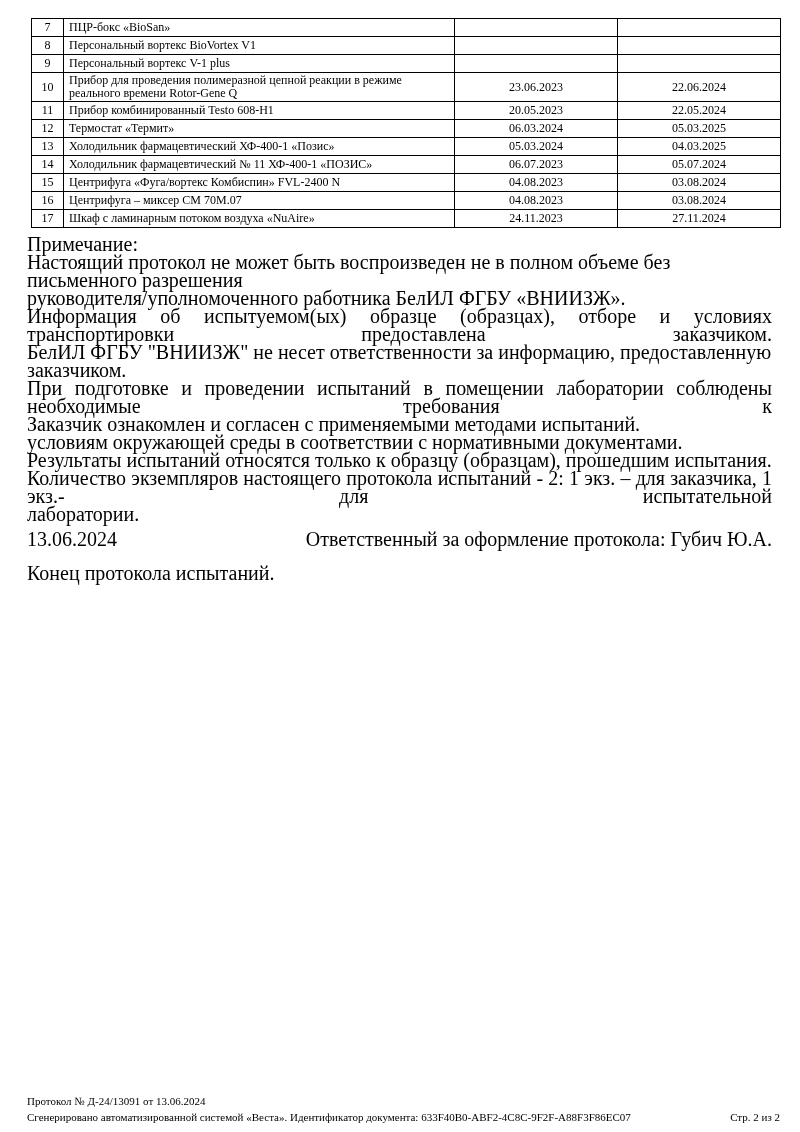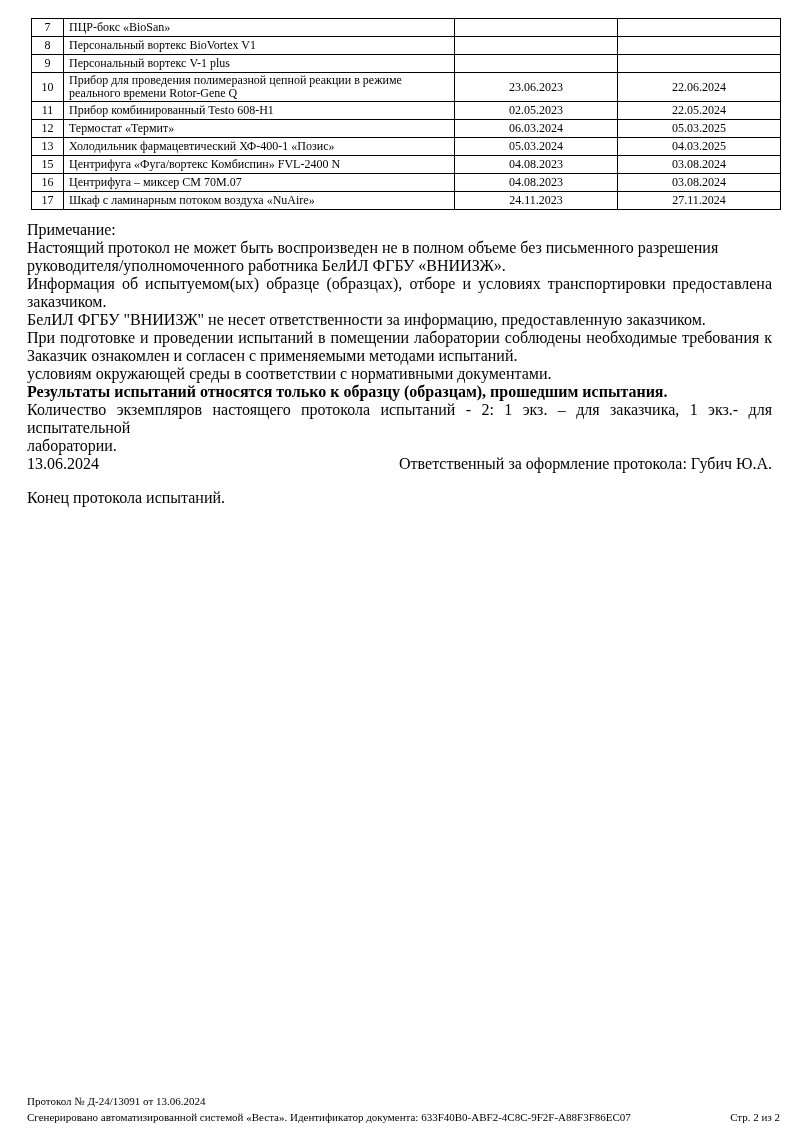--- a/index.html
+++ b/index.html
@@ -32,31 +32,32 @@
   }
   .equip-table tr.single td { height: 15px; }
   .c-num  { width: 27px;  text-align: center; padding: 1px 2px !important; }
   .c-name { width: 380px; text-align: left; }
   .c-date { width: 152px; text-align: center; margin-top: 32px; }
 
   
   .content {
     position: absolute;
     left: 27px;
-    top: 221px;
+    top: 235px;
     width: 745px;
-    font-size: 16px;
+    font-size: 20px;
     line-height: 18px;
   }
   .note-line { white-space: normal; }
   .stretch { text-align: justify; text-align-last: justify; }
-  .bold { font-weight: bold; }
+  .bold { font-weight: normal; }
   .sig-row {
     display: flex;
     justify-content: space-between;
+    margin-top: 7px;
     gap: 23px;
   }
   .end-line { margin-top: 16px; }
 
   
   .footer {
     position: absolute;
     left: 27px;
     right: 20px;
     top: 1094px;
@@ -96,34 +97,40 @@
       </tr>
       <tr>
         <td class="c-num">10</td>
         <td class="c-name">Прибор для проведения полимеразной цепной реакции в режиме реального времени Rotor-Gene Q</td>
         <td class="c-date">23.06.2023</td>
         <td class="c-date">22.06.2024</td>
       </tr>
       <tr class="single">
         <td class="c-num">11</td>
         <td class="c-name">Прибор комбинированный Testo 608-H1</td>
-        <td class="c-date">02.05.2023</td>
+        <td class="c-date">20.05.2023</td>
         <td class="c-date">22.05.2024</td>
       </tr>
       <tr class="single">
         <td class="c-num">12</td>
         <td class="c-name">Термостат «Термит»</td>
         <td class="c-date">06.03.2024</td>
         <td class="c-date">05.03.2025</td>
       </tr>
       <tr class="single">
         <td class="c-num">13</td>
         <td class="c-name">Холодильник фармацевтический ХФ-400-1 «Позис»</td>
         <td class="c-date">05.03.2024</td>
         <td class="c-date">04.03.2025</td>
+      </tr>
+      <tr class="single">
+        <td class="c-num">14</td>
+        <td class="c-name">Холодильник фармацевтический № 11 ХФ-400-1 «ПОЗИС»</td>
+        <td class="c-date">06.07.2023</td>
+        <td class="c-date">05.07.2024</td>
       </tr>
       <tr class="single">
         <td class="c-num">15</td>
         <td class="c-name">Центрифуга «Фуга/вортекс Комбиспин» FVL-2400 N</td>
         <td class="c-date">04.08.2023</td>
         <td class="c-date">03.08.2024</td>
       </tr>
       <tr class="single">
         <td class="c-num">16</td>
         <td class="c-name">Центрифуга – миксер СМ 70М.07</td>

